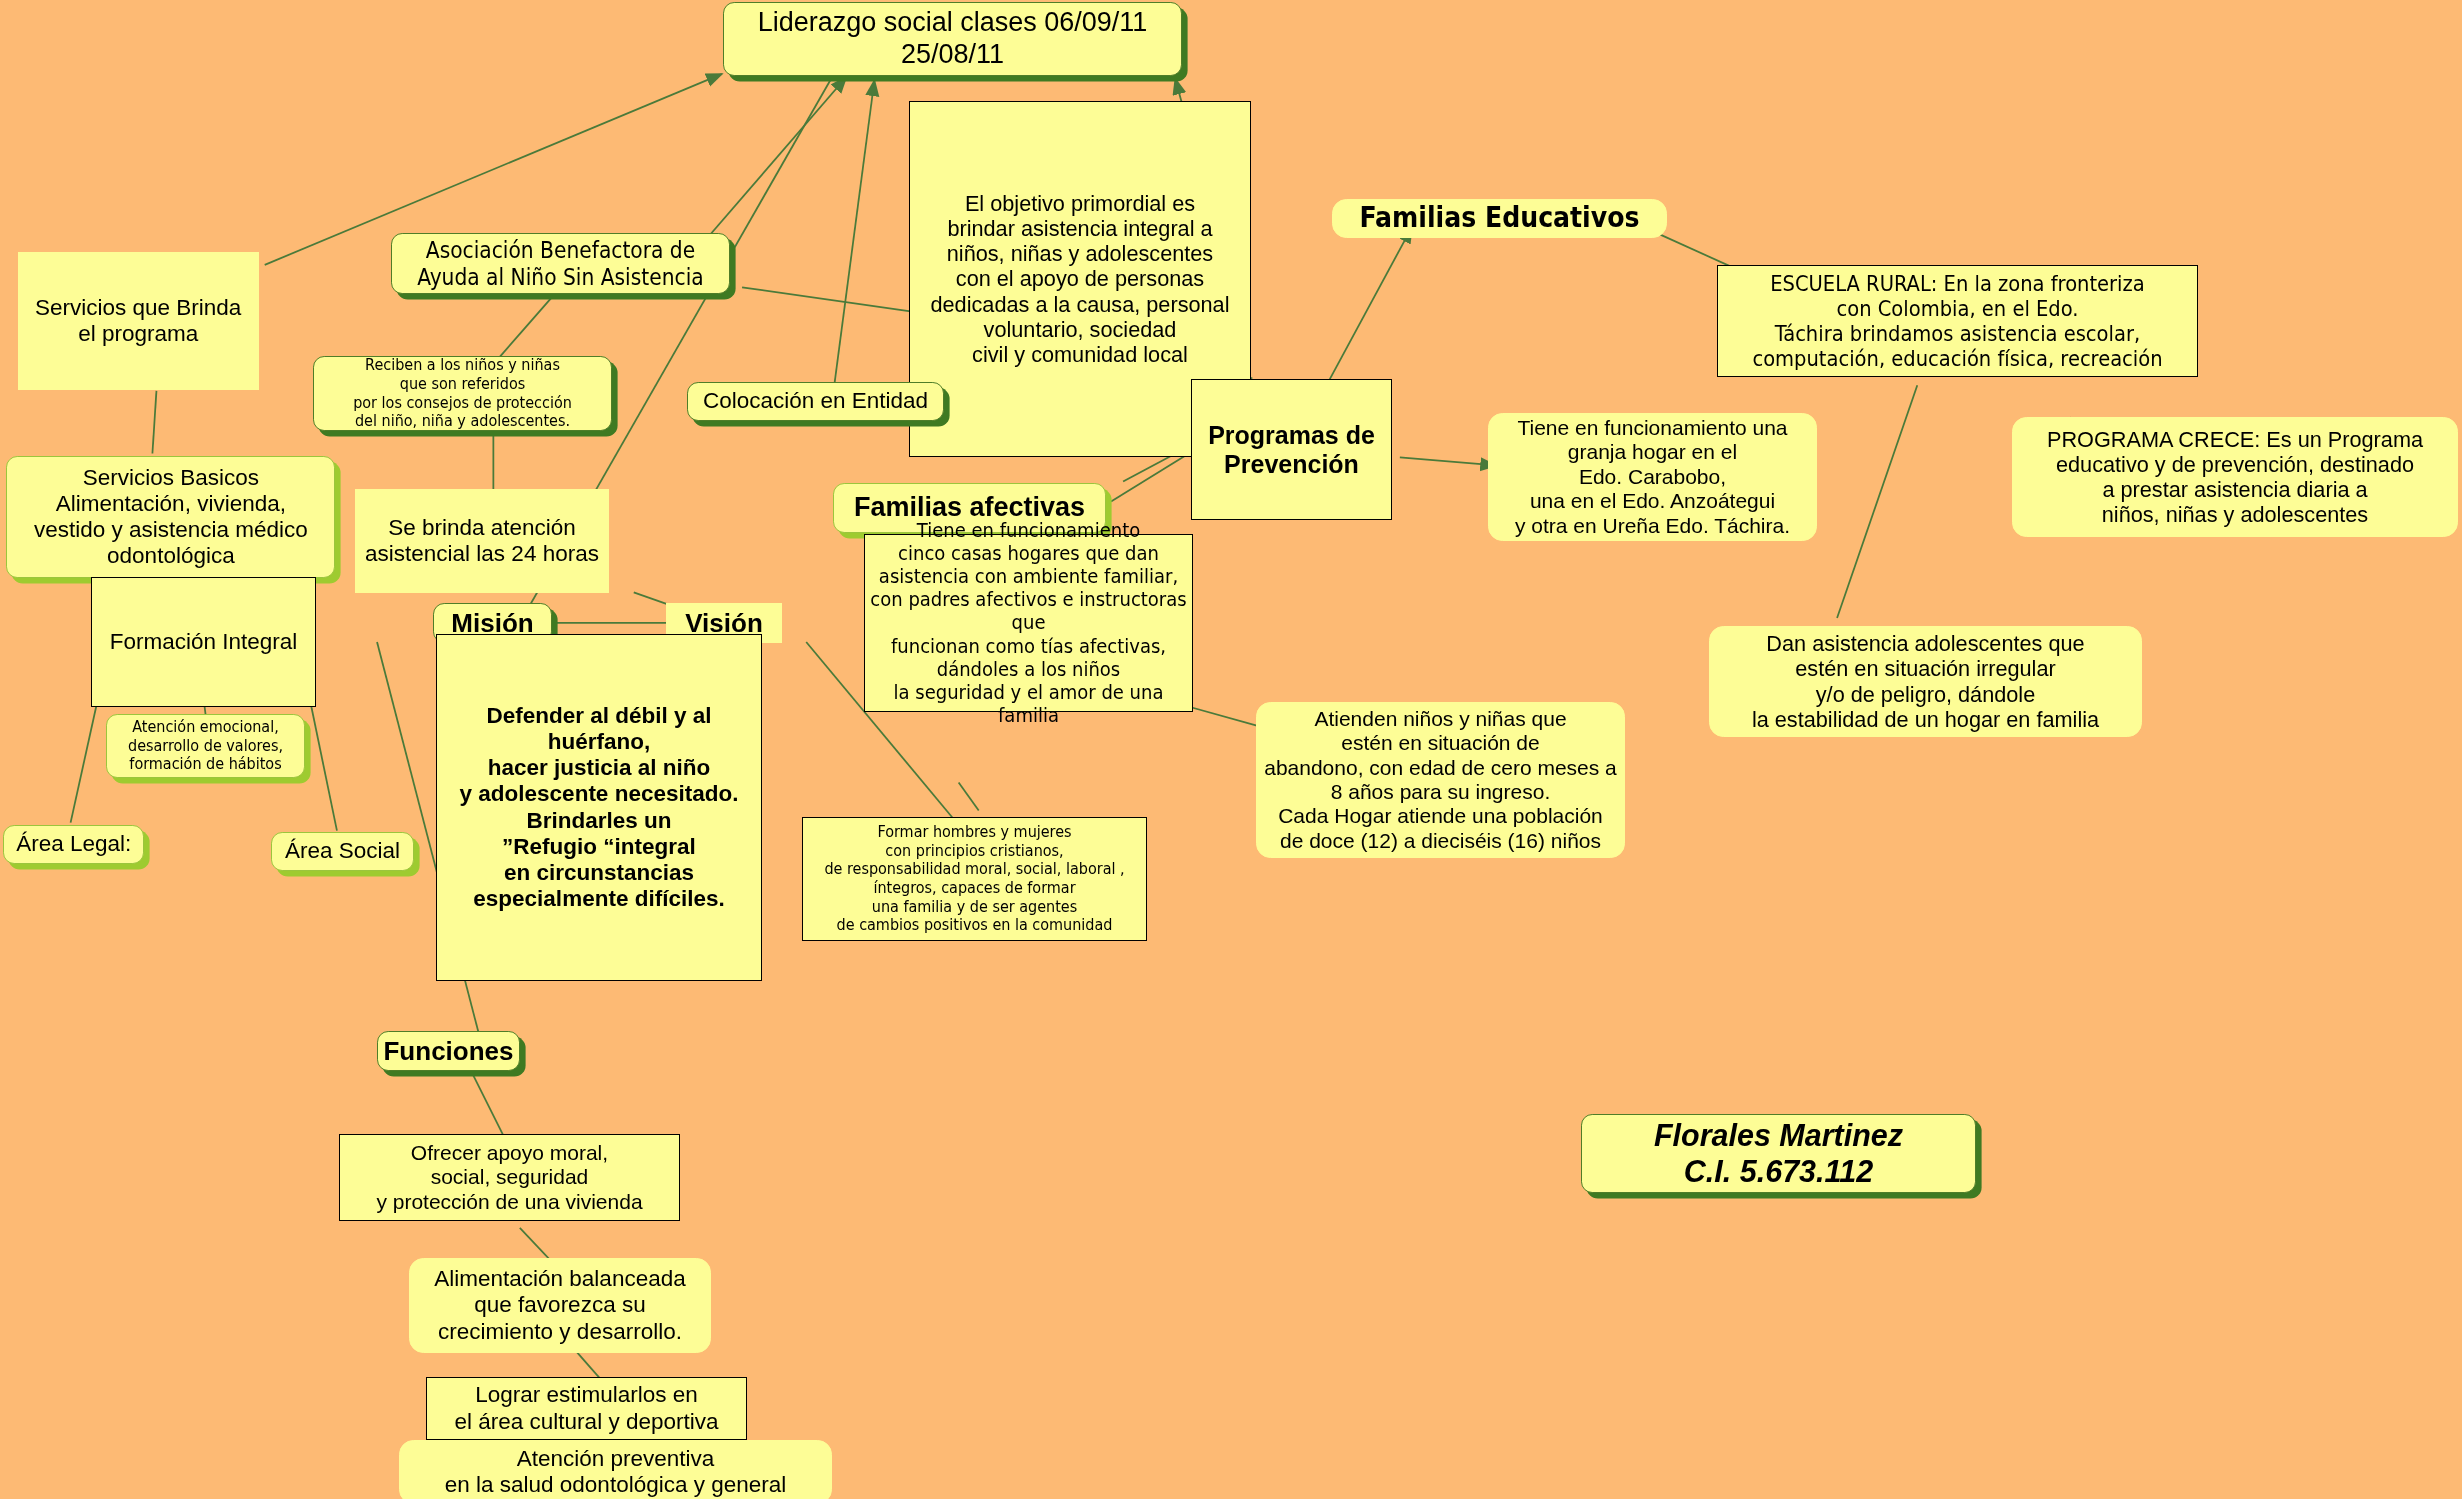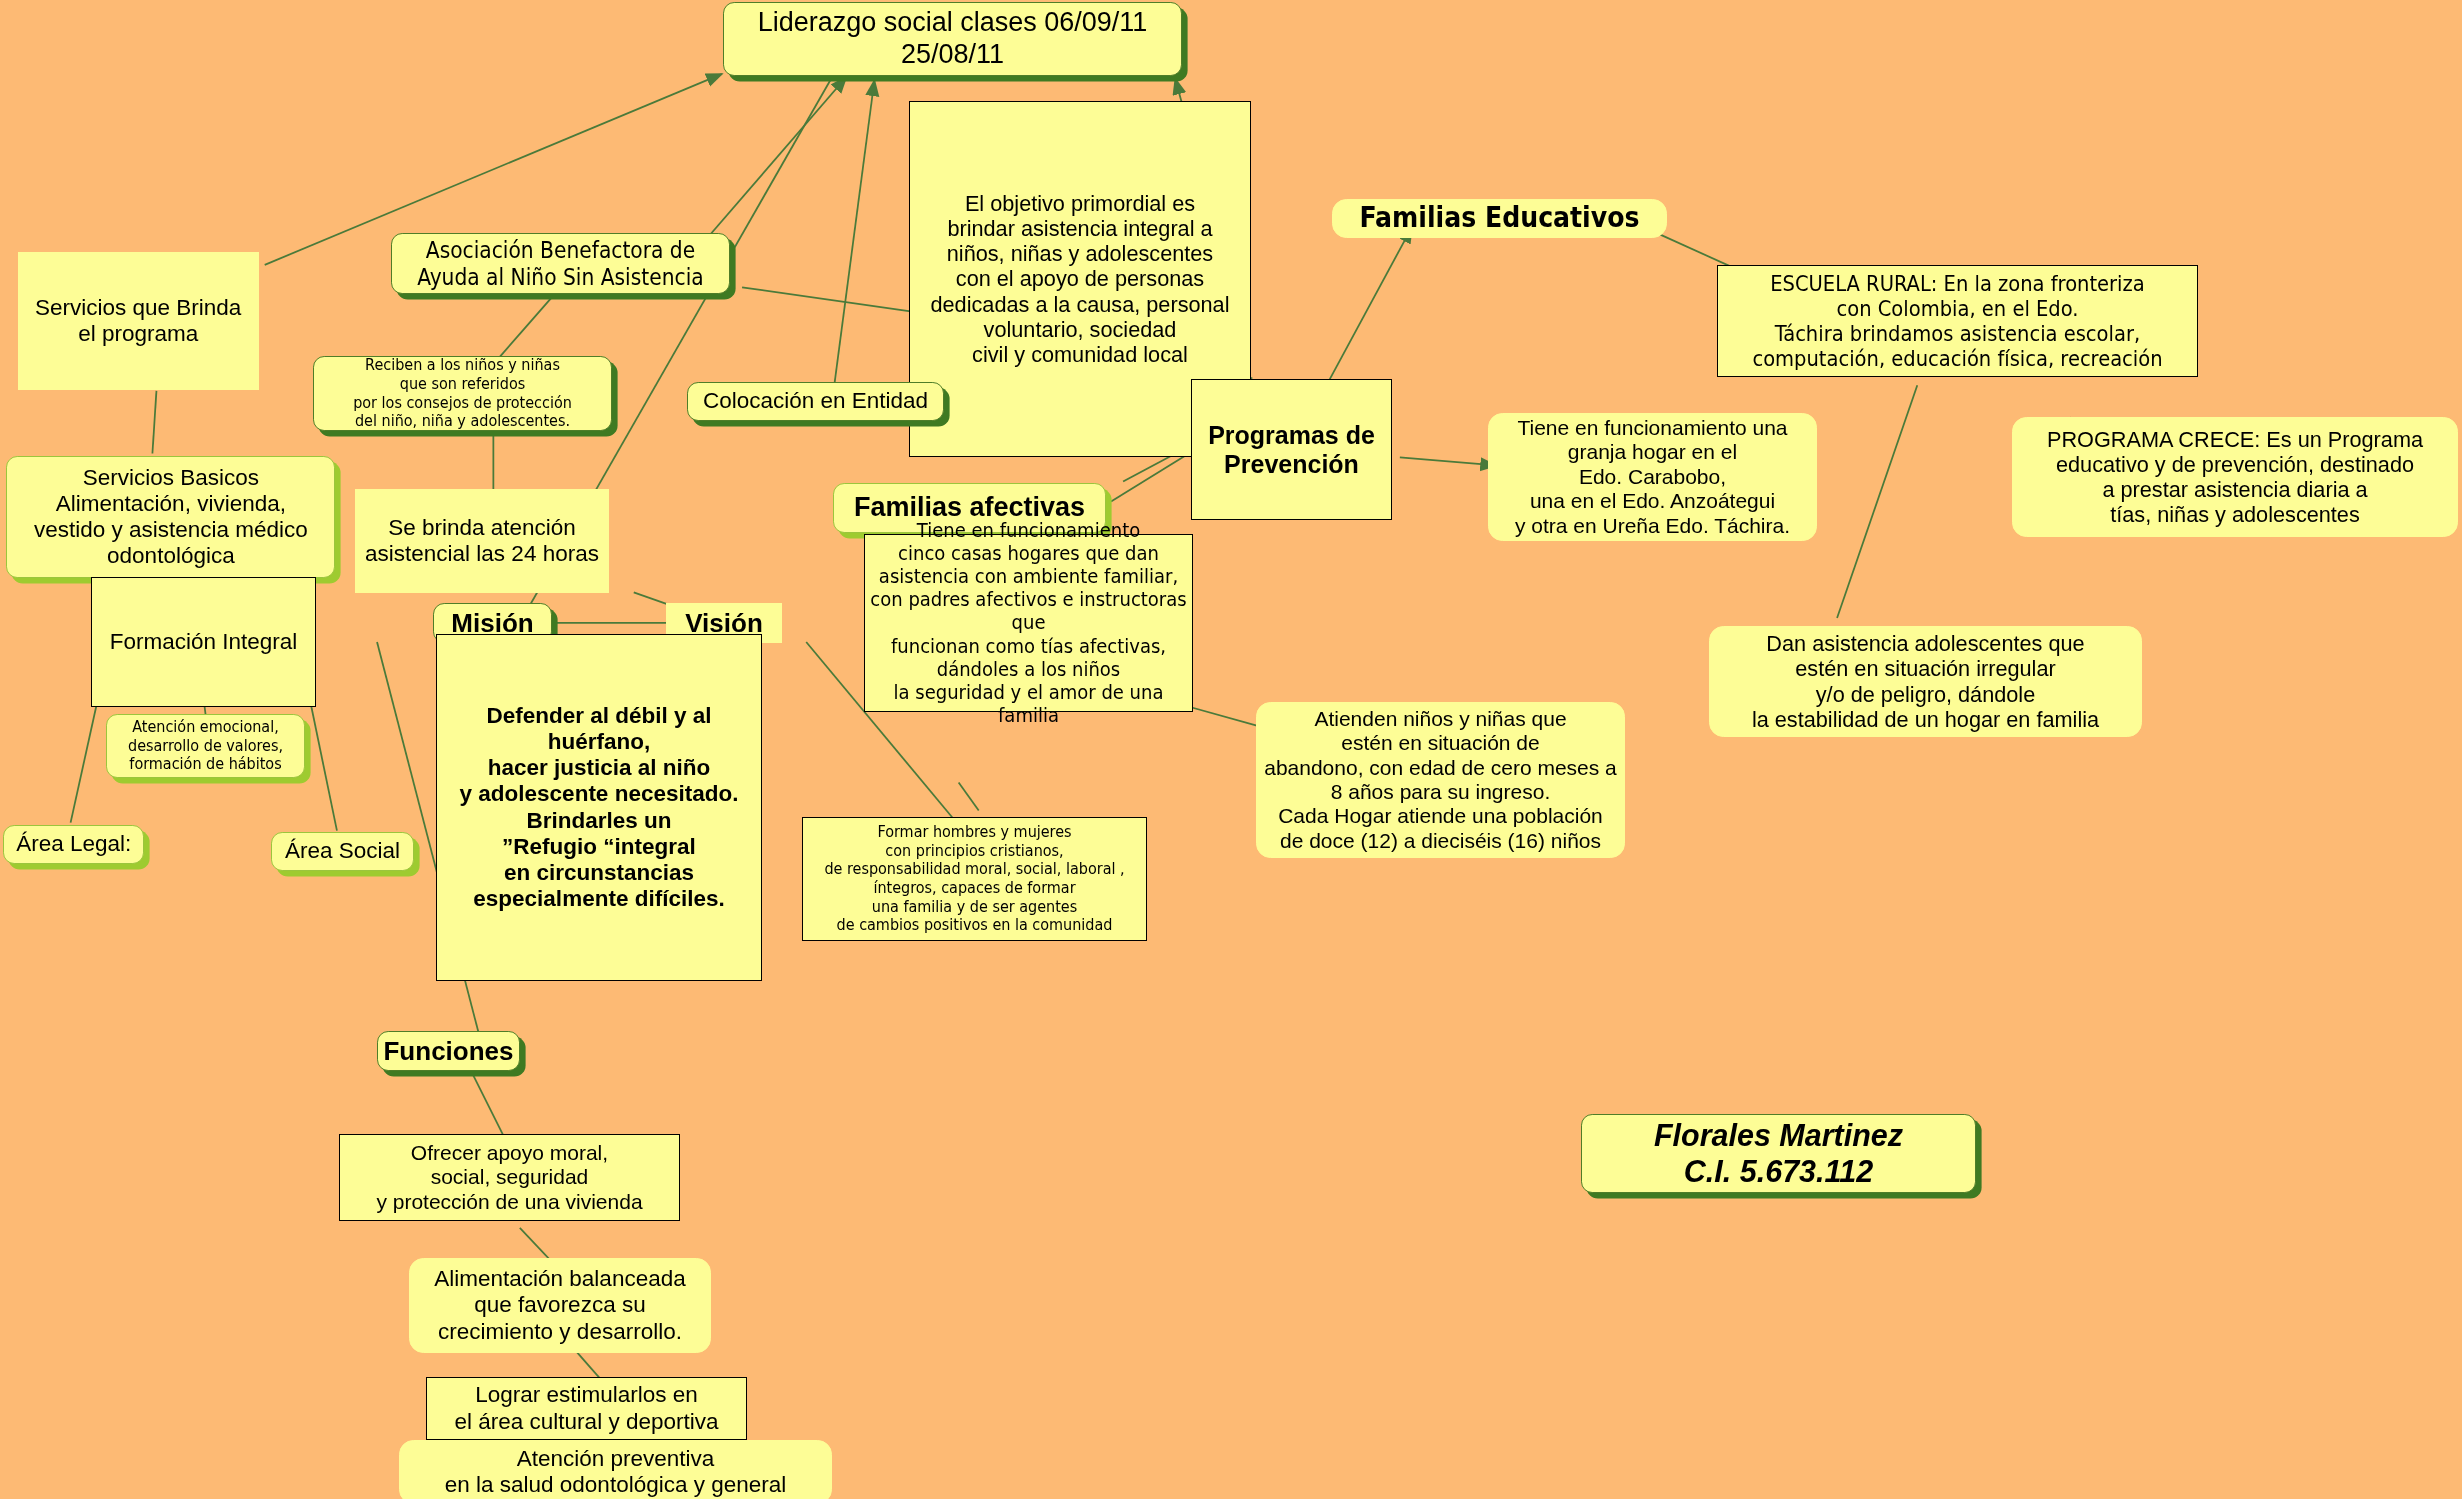--- a/index.html
+++ b/index.html
@@ -234,21 +234,21 @@
   <div class="node soft cond bold" style="left:1332px; top:199px; width:335px; height:39px; font-size:28px;">Familias Educativos</div>
 
   <div class="node plain cond" style="left:1717px; top:265px; width:481px; height:112px; font-size:21.7px;">ESCUELA RURAL: En la zona fronteriza
 con Colombia, en el Edo.
 Táchira brindamos asistencia escolar,
 computación, educación física, recreación</div>
 
   <div class="node soft lib" style="left:2012px; top:417px; width:446px; height:120px; font-size:21.7px;">PROGRAMA CRECE:  Es un Programa
 educativo y de prevención, destinado
 a prestar  asistencia diaria a
-tías,  niñas y adolescentes</div>
+niños,  niñas y adolescentes</div>
 
   <div class="node soft lib" style="left:1709px; top:626px; width:433px; height:111px; font-size:21.7px;">Dan asistencia  adolescentes que
 estén en situación irregular
 y/o de peligro, dándole
 la estabilidad de un hogar en familia</div>
 
   <div class="node card lib bold" style="left:377px; top:1031px; width:143px; height:40px; font-size:26px;">Funciones</div>
 
   <div class="node plain lib" style="left:339px; top:1134px; width:341px; height:87px; font-size:21px;">Ofrecer apoyo moral,
 social, seguridad

